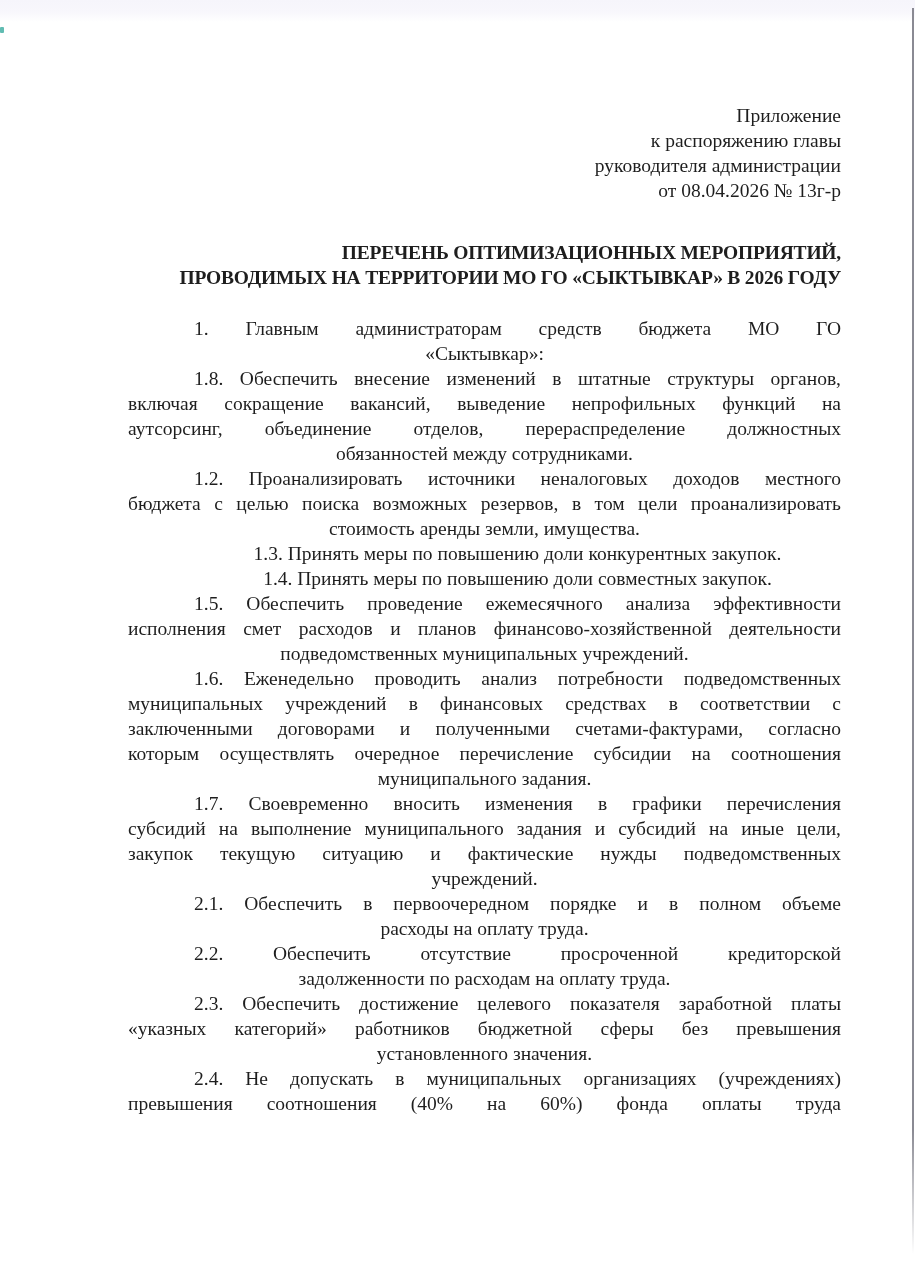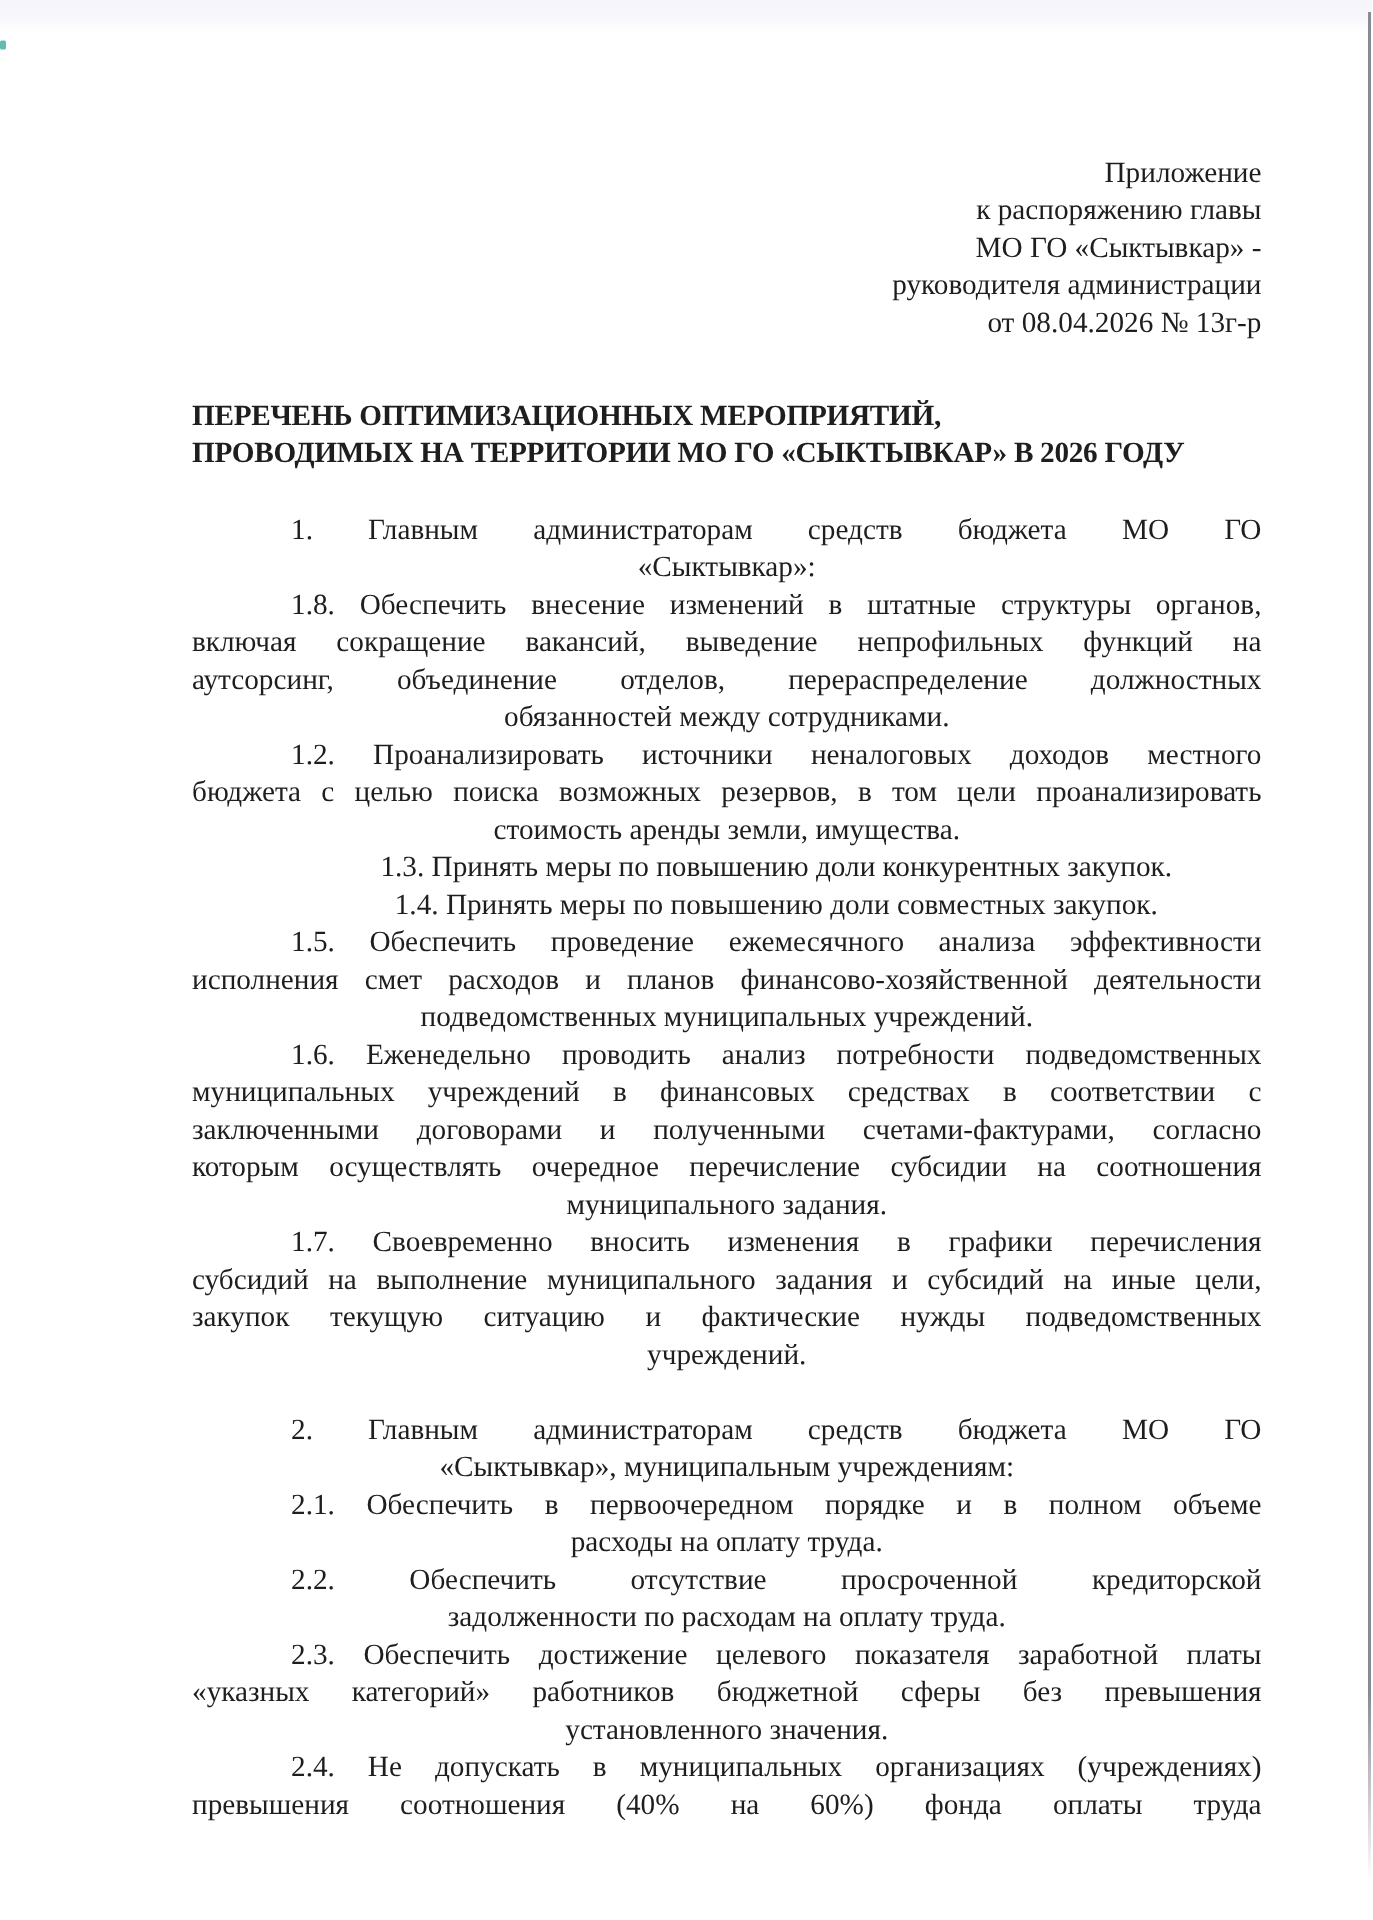--- a/index.html
+++ b/index.html
@@ -25,21 +25,21 @@
     border-radius: 1px; opacity: .85;
   }
   .content {
     position: absolute; left: 128px; top: 0; width: 713px;
     padding-top: 103px;
     font-size: 19.5px; line-height: 25px;
   }
   .corner-note { text-align: right; }
   .corner-note .cline { white-space: nowrap; height: 25px; }
   .doc-title {
-    margin-top: 37px; text-align: left;
+    margin-top: 37px; text-align: right;
     font-weight: 700; font-size: 19.5px; letter-spacing: -0.2px;
   }
   .doc-title .tline { white-space: nowrap; height: 25px; }
   .body-text { margin-top: 26px; }
   .para.space-before { margin-top: 25px; }
   .pline { height: 25px; overflow: hidden; text-align: center; }
   .pline.stretch { text-align: justify; text-align-last: justify; }
   .pline.first { text-indent: 66px; }
 </style>
 </head>
@@ -47,21 +47,20 @@
 
 <div class="screen">
   <div class="top-band"></div>
   <div class="artifact-dot" style="background: rgb(69, 176, 164);"></div>
   <div class="edge-line"></div>
 
   <div class="content">
     <div class="corner-note">
       <div class="cline">Приложение</div>
       <div class="cline">к распоряжению главы</div>
-      <div class="cline">МО ГО «Сыктывкар» -</div>
       <div class="cline">руководителя администрации</div>
       <div class="cline">от 08.04.2026 № 13г-р</div>
     </div>
 
     <div class="doc-title">
       <div class="tline">ПЕРЕЧЕНЬ ОПТИМИЗАЦИОННЫХ МЕРОПРИЯТИЙ,</div>
       <div class="tline">ПРОВОДИМЫХ НА ТЕРРИТОРИИ МО ГО «СЫКТЫВКАР» В 2026 ГОДУ</div>
     </div>
 
     <div class="body-text" id="body">
@@ -97,24 +96,20 @@
           <div class="pline stretch">заключенными договорами и полученными счетами-фактурами, согласно</div>
           <div class="pline stretch">которым осуществлять очередное перечисление субсидии на соотношения</div>
           <div class="pline">муниципального задания.</div>
         </div>
         <div class="para">
           <div class="pline stretch first">1.7. Своевременно вносить изменения в графики перечисления</div>
           <div class="pline stretch">субсидий на выполнение муниципального задания и субсидий на иные цели,</div>
           <div class="pline stretch">закупок текущую ситуацию и фактические нужды подведомственных</div>
           <div class="pline">учреждений.</div>
         </div>
-        <div class="para space-before">
-          <div class="pline stretch first">2. Главным администраторам средств бюджета МО ГО</div>
-          <div class="pline">«Сыктывкар», муниципальным учреждениям:</div>
-        </div>
         <div class="para">
           <div class="pline stretch first">2.1. Обеспечить в первоочередном порядке и в полном объеме</div>
           <div class="pline">расходы на оплату труда.</div>
         </div>
         <div class="para">
           <div class="pline stretch first">2.2. Обеспечить отсутствие просроченной кредиторской</div>
           <div class="pline">задолженности по расходам на оплату труда.</div>
         </div>
         <div class="para">
           <div class="pline stretch first">2.3. Обеспечить достижение целевого показателя заработной платы</div>

